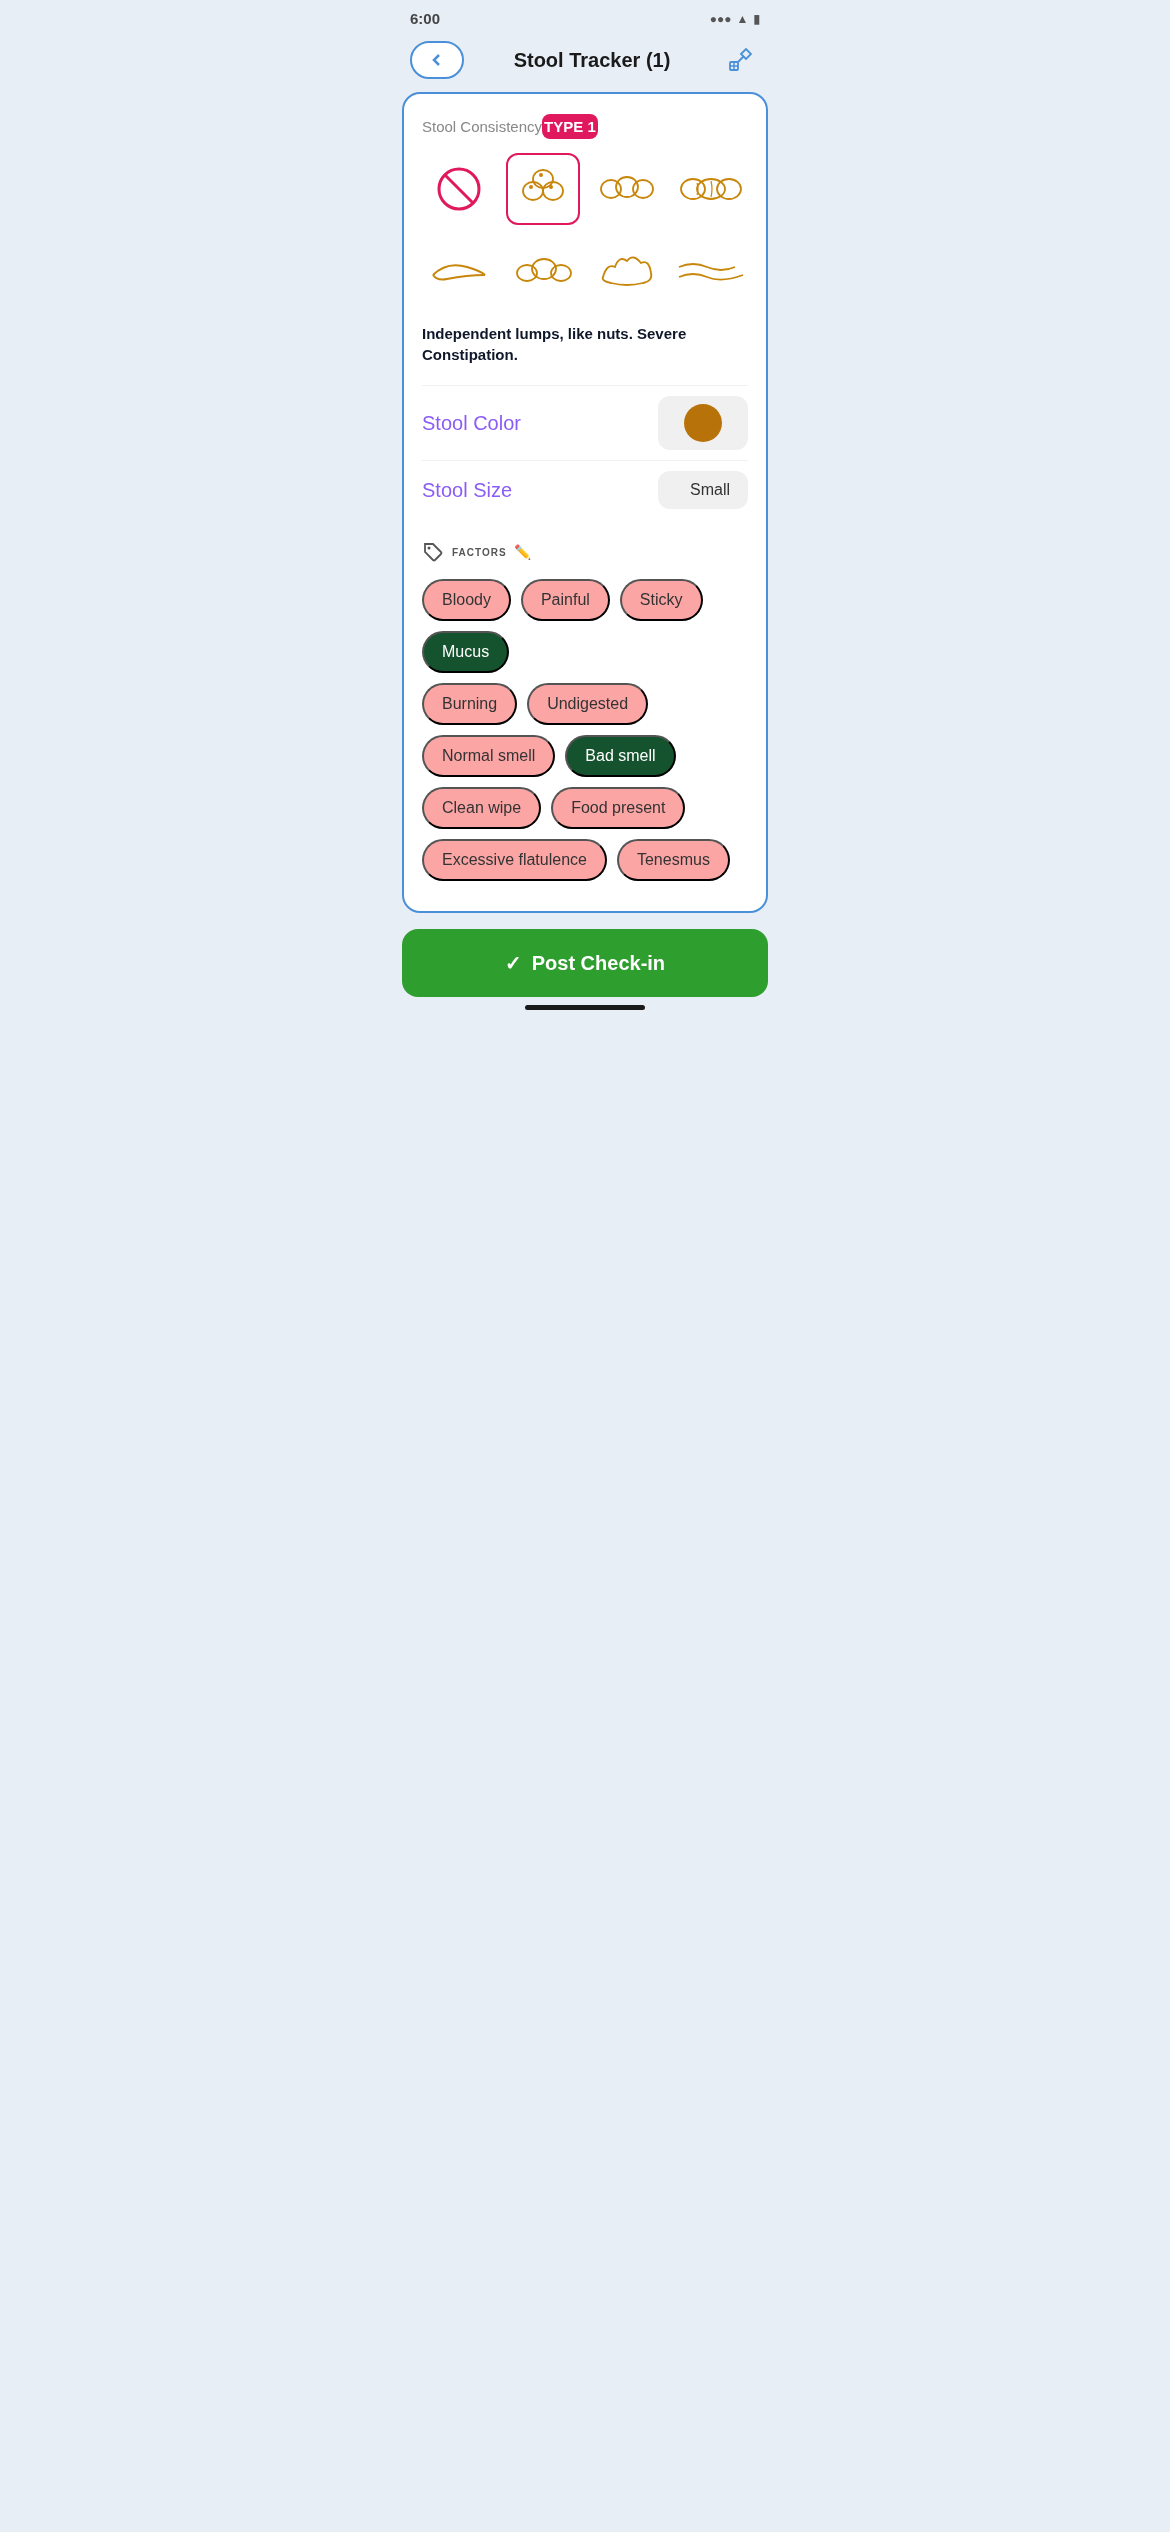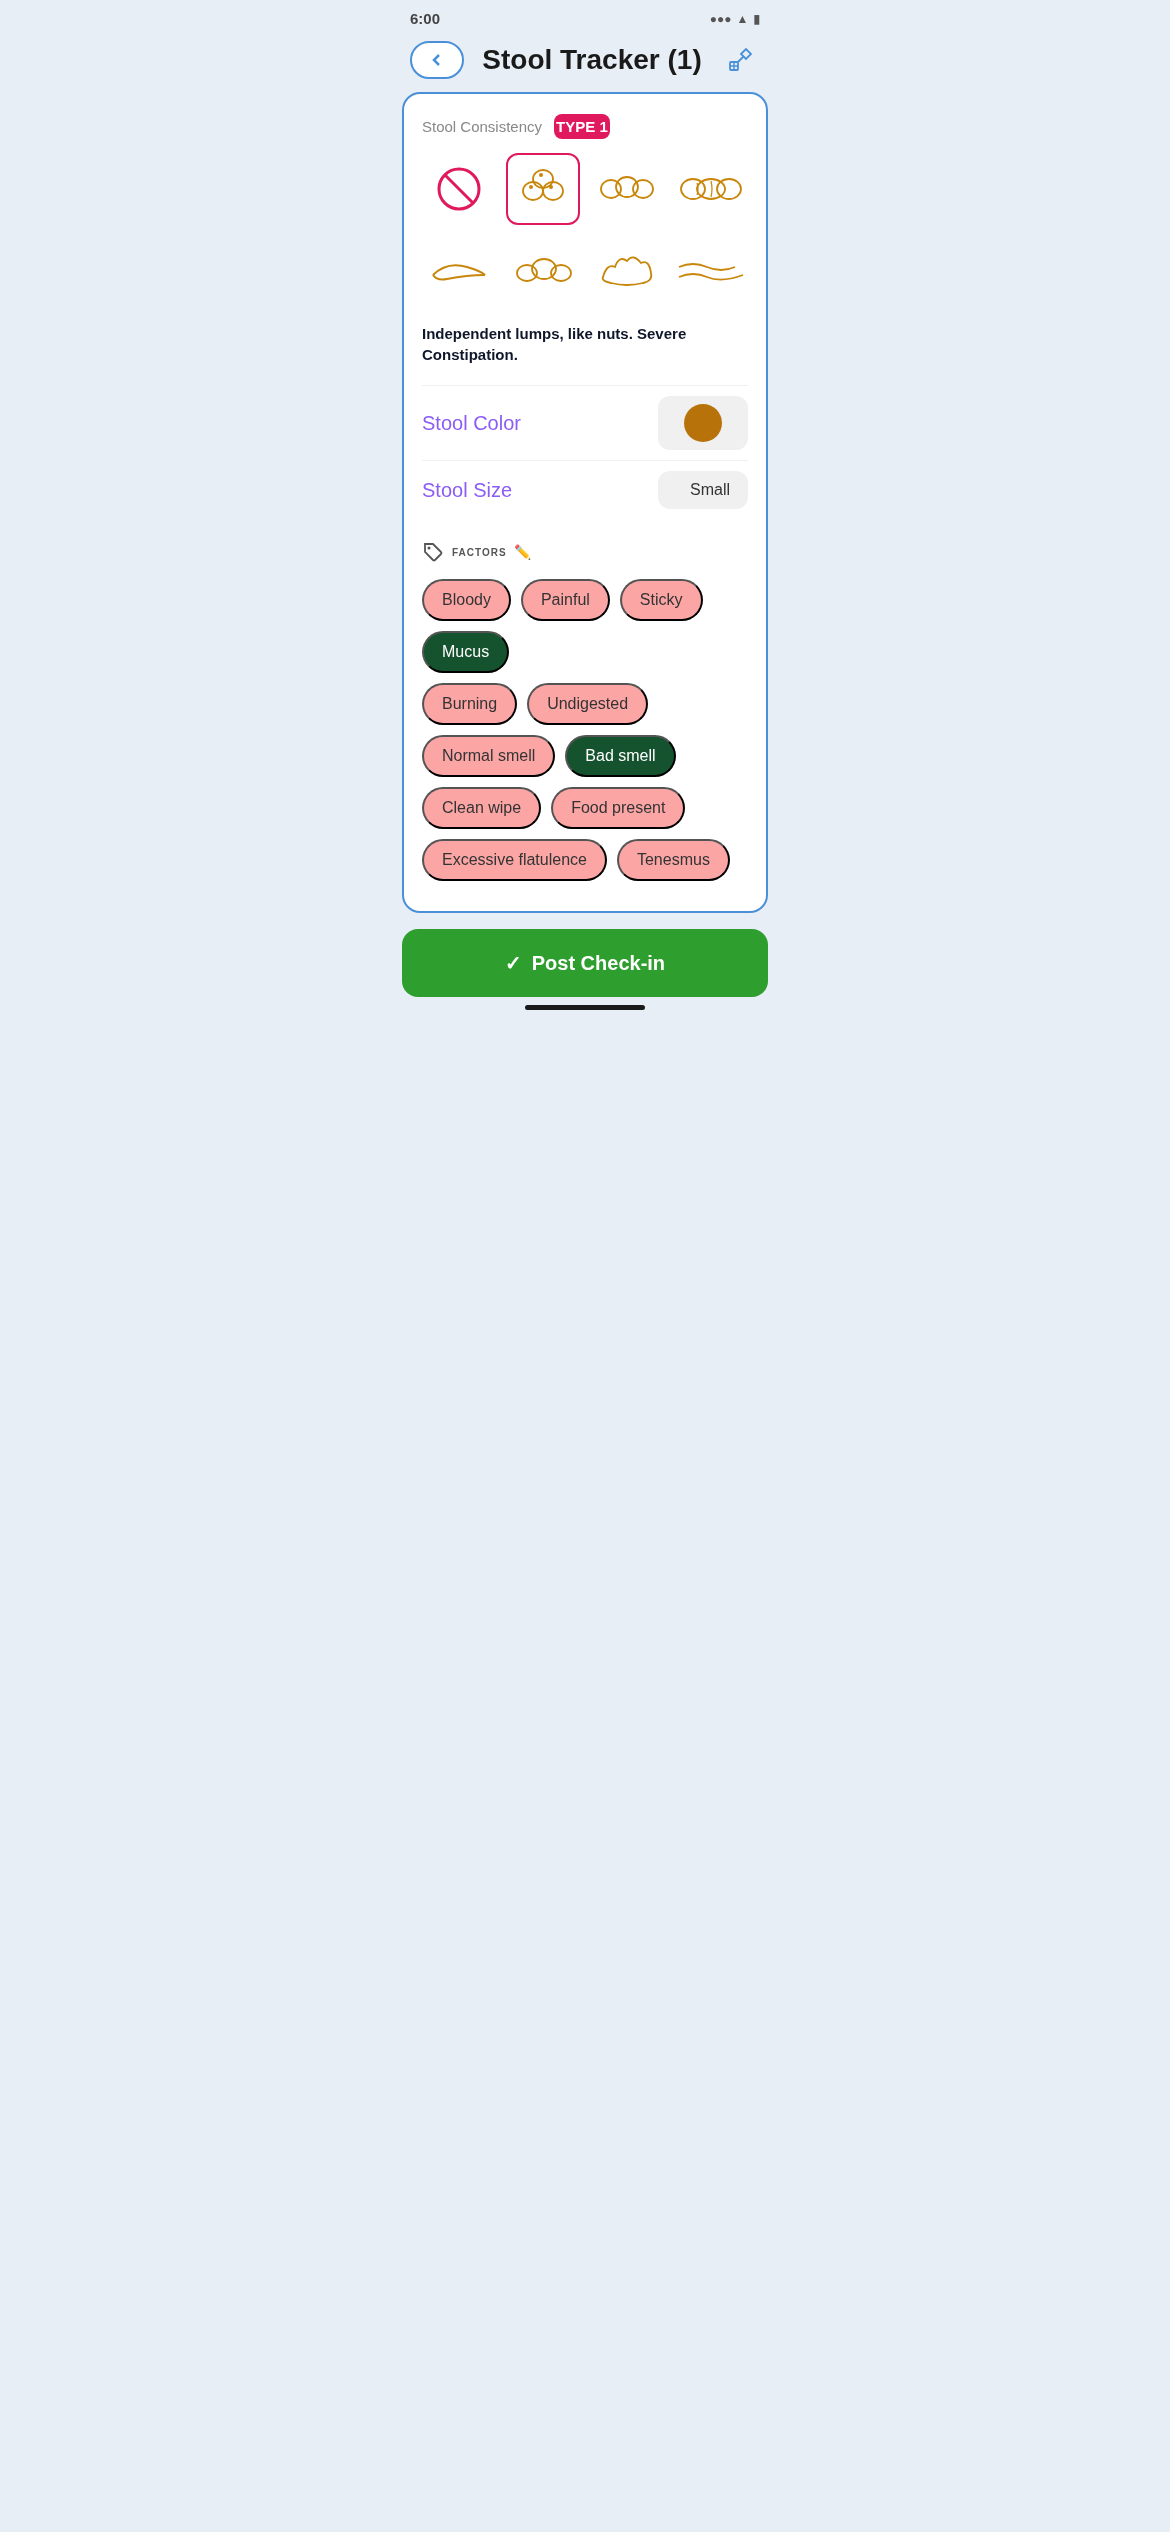--- a/index.html
+++ b/index.html
@@ -56,21 +56,21 @@
       cursor: pointer;
     }
 
     .back-btn svg {
       stroke: #4a90d9;
       fill: none;
       stroke-width: 2.5;
     }
 
     .nav-title {
-      font-size: 28px;
+      font-size: 20px;
       font-weight: 700;
       color: #1a1a1a;
       text-align: center;
     }
 
     .nav-action {
       width: 40px;
       height: 40px;
       display: flex;
       align-items: center;
@@ -85,21 +85,20 @@
       border: 2px solid #4a90d9;
     }
 
     .section-label {
       font-size: 15px;
       color: #888;
       font-weight: 400;
       margin-bottom: 14px;
       display: flex;
       align-items: center;
-      gap: 12px;
     }
 
     .type-badge {
       background: #e0195e;
       color: white;
       border-radius: 8px;
       padding: 4px 2px;
       font-size: 15px;
       font-weight: 700;
     }

